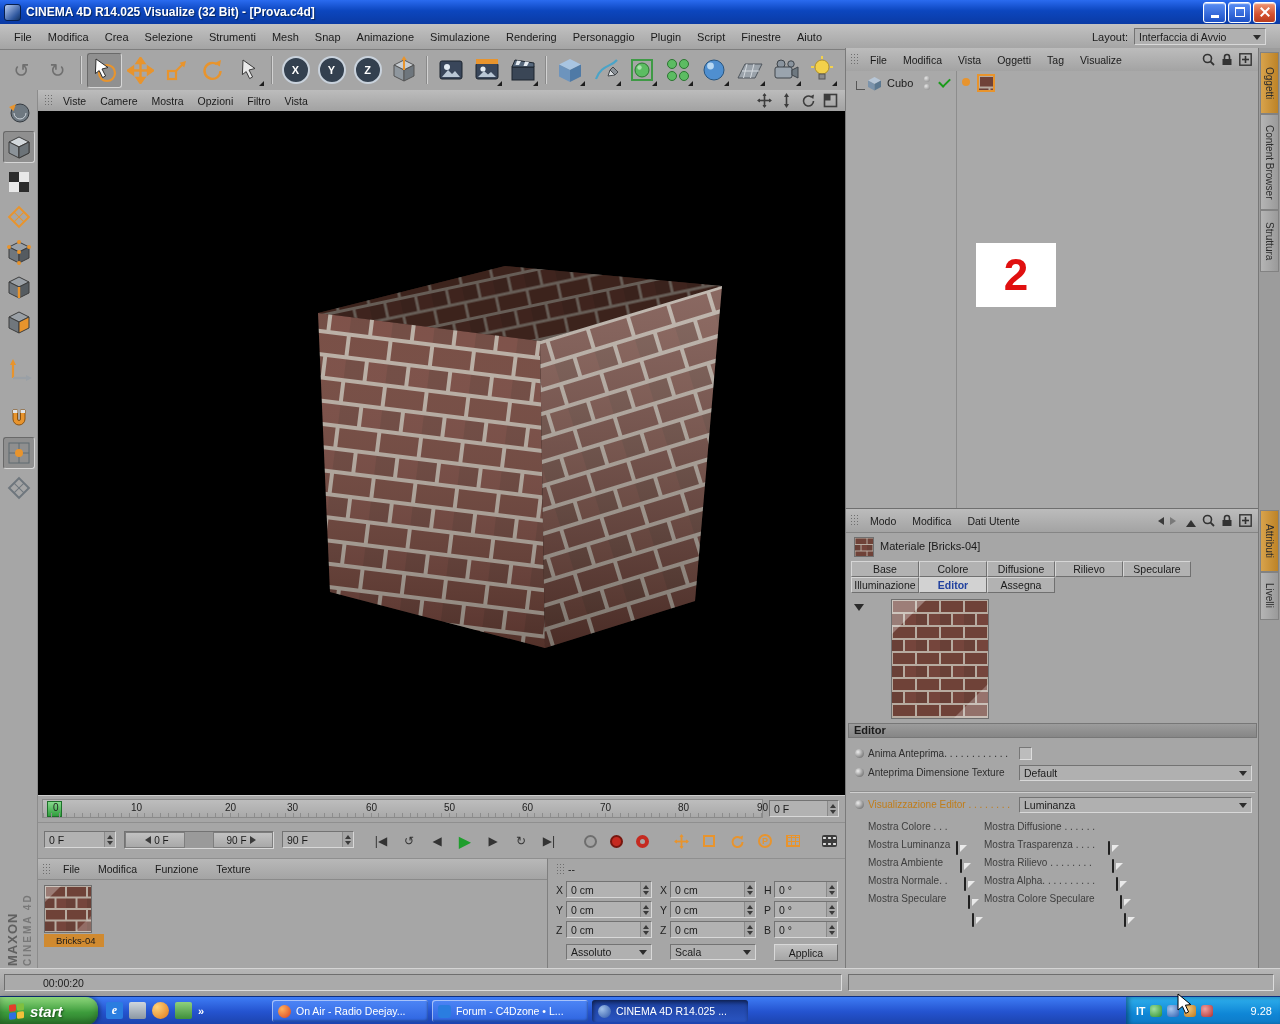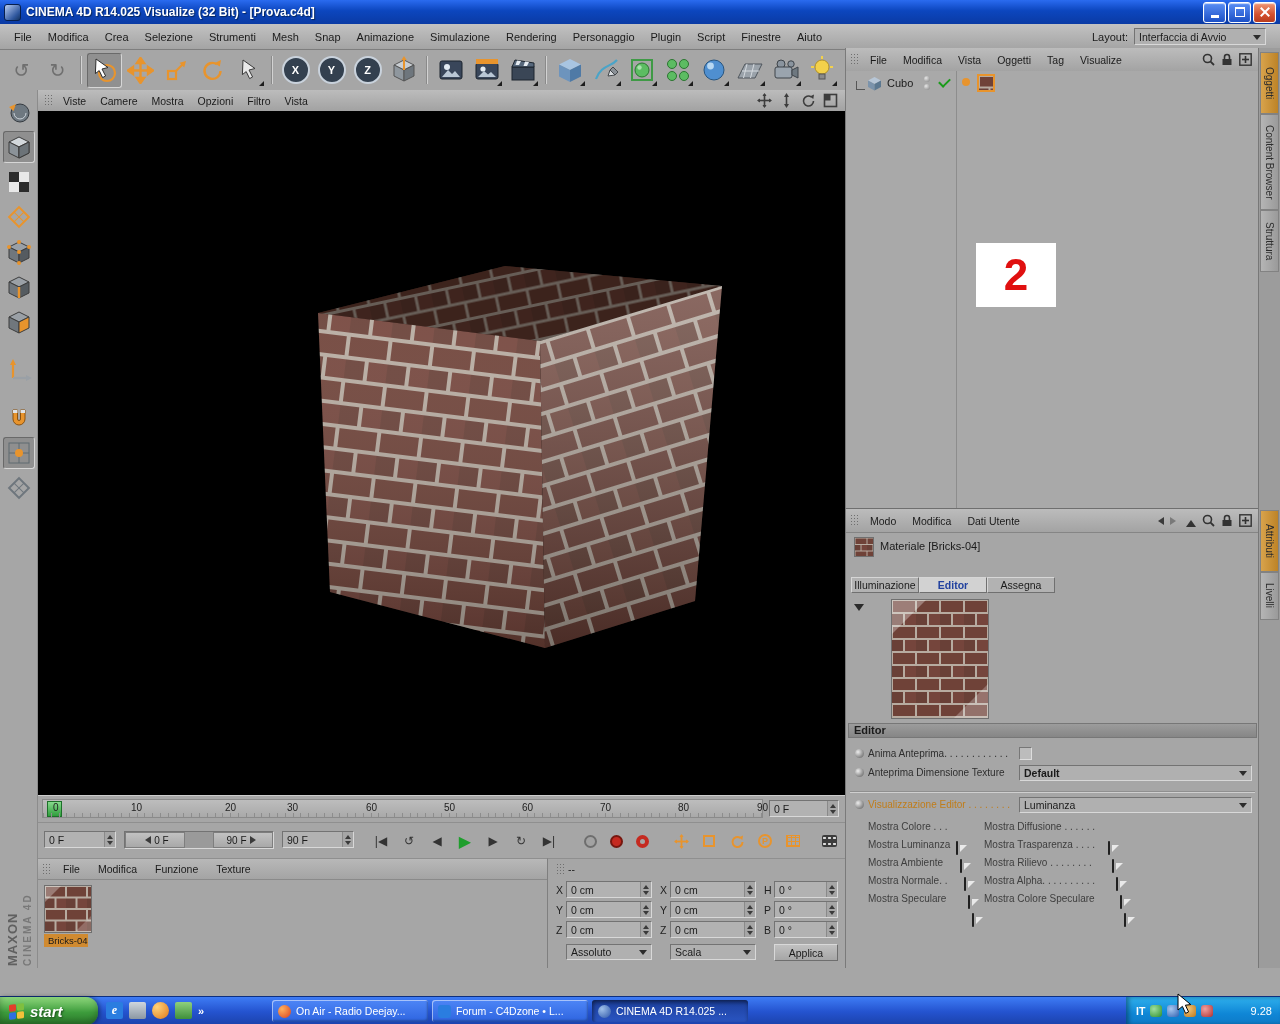--- a/index.html
+++ b/index.html
@@ -117,21 +117,21 @@
   .film{width:15px;height:12px;background:#3c3c3c;border-radius:2px;
     background-image:radial-gradient(circle,#ddd 28%,transparent 34%);background-size:5px 6px;}
 
   
   #materials{position:absolute;left:38px;top:858px;width:510px;height:110px;background:#a6a6a6;
     border-top:1px solid #8f8f8f;border-right:1px solid #7f7f7f;box-sizing:border-box;}
   .mgr-menu{height:20px;display:flex;align-items:center;background:linear-gradient(#b8b8b8,#a4a4a4);
     border-bottom:1px solid #8a8a8a;}
   .mgr-menu .menu-item{font-size:10.5px;padding:0 9px;}
   .mat-label{width:36px;background:#d08a30;color:#1a1a1a;font-size:9.5px;text-align:left;
-    margin-top:1px;padding:1px 4px;white-space:nowrap;overflow:hidden;}
+    margin-top:1px;padding:1px 12px;white-space:nowrap;overflow:hidden;}
   #coords{position:absolute;left:548px;top:858px;width:297px;height:110px;background:#a6a6a6;
     border-top:1px solid #8f8f8f;box-sizing:border-box;}
   .clabel{position:absolute;font-size:10.5px;color:#222;}
   .cbtn{position:absolute;height:17px;background:linear-gradient(#c0c0c0,#a6a6a6);
     border:1px solid;border-color:#d8d8d8 #6e6e6e #6e6e6e #d8d8d8;box-sizing:border-box;
     font-size:10.5px;display:flex;align-items:center;justify-content:center;}
 
   
   #om{position:absolute;left:845px;top:48px;width:413px;height:460px;background:#a6a6a6;
     border-left:1px solid #7a7a7a;box-sizing:border-box;}
@@ -875,20 +875,27 @@
           <rect width="12" height="13" fill="#b7aba0"></rect>
           <rect x="0.5" y="0.5" width="11" height="5.5" fill="#6f4238"></rect>
           <rect x="-5.5" y="7" width="11" height="5.5" fill="#694037"></rect>
           <rect x="6.5" y="7" width="11" height="5.5" fill="#75453c"></rect>
         </pattern>
       </defs>
       <rect width="18" height="18" fill="url(#pbSw)"></rect>
     </svg>
     <span class="abs" style="left:34px;top:31px;font-size:11px;">Materiale [Bricks-04]</span>
 
+    <div class="abs" style="left:5px;top:52px;display:flex;">
+      <div class="am-tab">Base</div>
+      <div class="am-tab">Colore</div>
+      <div class="am-tab">Diffusione</div>
+      <div class="am-tab">Rilievo</div>
+      <div class="am-tab">Speculare</div>
+    </div>
     <div class="abs" style="left:5px;top:68px;display:flex;">
       <div class="am-tab">Illuminazione</div>
       <div class="am-tab active">Editor</div>
       <div class="am-tab">Assegna</div>
     </div>
 
     <i class="exp-tri abs" style="left:8px;top:95px;"></i>
     <svg class="abs" style="left:45px;top:90px;border:1px solid #6f6f6f;" width="96" height="118" viewBox="0 0 96 118">
       <defs>
         <pattern id="pbPrev" width="24" height="26" patternUnits="userSpaceOnUse">
@@ -906,21 +913,21 @@
     <div id="am-sechdr">
       <span>Editor</span>
     </div>
 
     <i class="bul abs" style="left:9px;top:240px;"></i>
     <span class="am-lbl" style="left:22px;top:239px;">Anima Anteprima. . . . . . . . . . . .</span>
     <i class="chk abs" style="left:173px;top:238px;"></i>
 
     <i class="bul abs" style="left:9px;top:259px;"></i>
     <span class="am-lbl" style="left:22px;top:258px;">Anteprima Dimensione Texture</span>
-    <div class="drop" style="left:173px;top:256px;width:233px;font-weight:bold;">
+    <div class="drop" style="left:173px;top:256px;width:233px;">
       <span>Default</span>
       <i class="darr"></i>
     </div>
 
     <div class="abs" style="left:4px;top:282px;width:405px;height:0;border-top:1px solid #8f8f8f;border-bottom:1px solid #cfcfcf;"></div>
 
     <i class="bul abs" style="left:9px;top:291px;"></i>
     <span class="am-lbl hl" style="left:22px;top:290px;">Visualizzazione Editor . . . . . . . .</span>
     <div class="drop" style="left:173px;top:288px;width:233px;">
       <span>Luminanza</span>
@@ -959,20 +966,26 @@
     <div class="stab" style="top:162px;height:62px;">Struttura</div>
     <div class="stab active" style="top:462px;height:62px;">Attributi</div>
     <div class="stab" style="top:524px;height:48px;">Livelli</div>
   </div>
 
   <div id="branding">
     <span class="brand-v">MAXON</span>
     <span class="brand-v small">CINEMA 4D</span>
   </div>
 
+  <div id="statusbar">
+    <div class="status-field" style="left:4px;width:838px;padding-left:38px;">
+      <span>00:00:20</span>
+    </div>
+    <div class="status-field" style="left:848px;width:426px;"></div>
+  </div>
 
   <div id="taskbar">
     <div id="startbtn">
       <span class="flag">
         <i style="background:#e23e2b;"></i>
           <i style="background:#7fbf3f;"></i>
         <i style="background:#2f6fe0;"></i>
           <i style="background:#f3c13a;"></i>
       </span>
       <span class="start-label">start</span>

